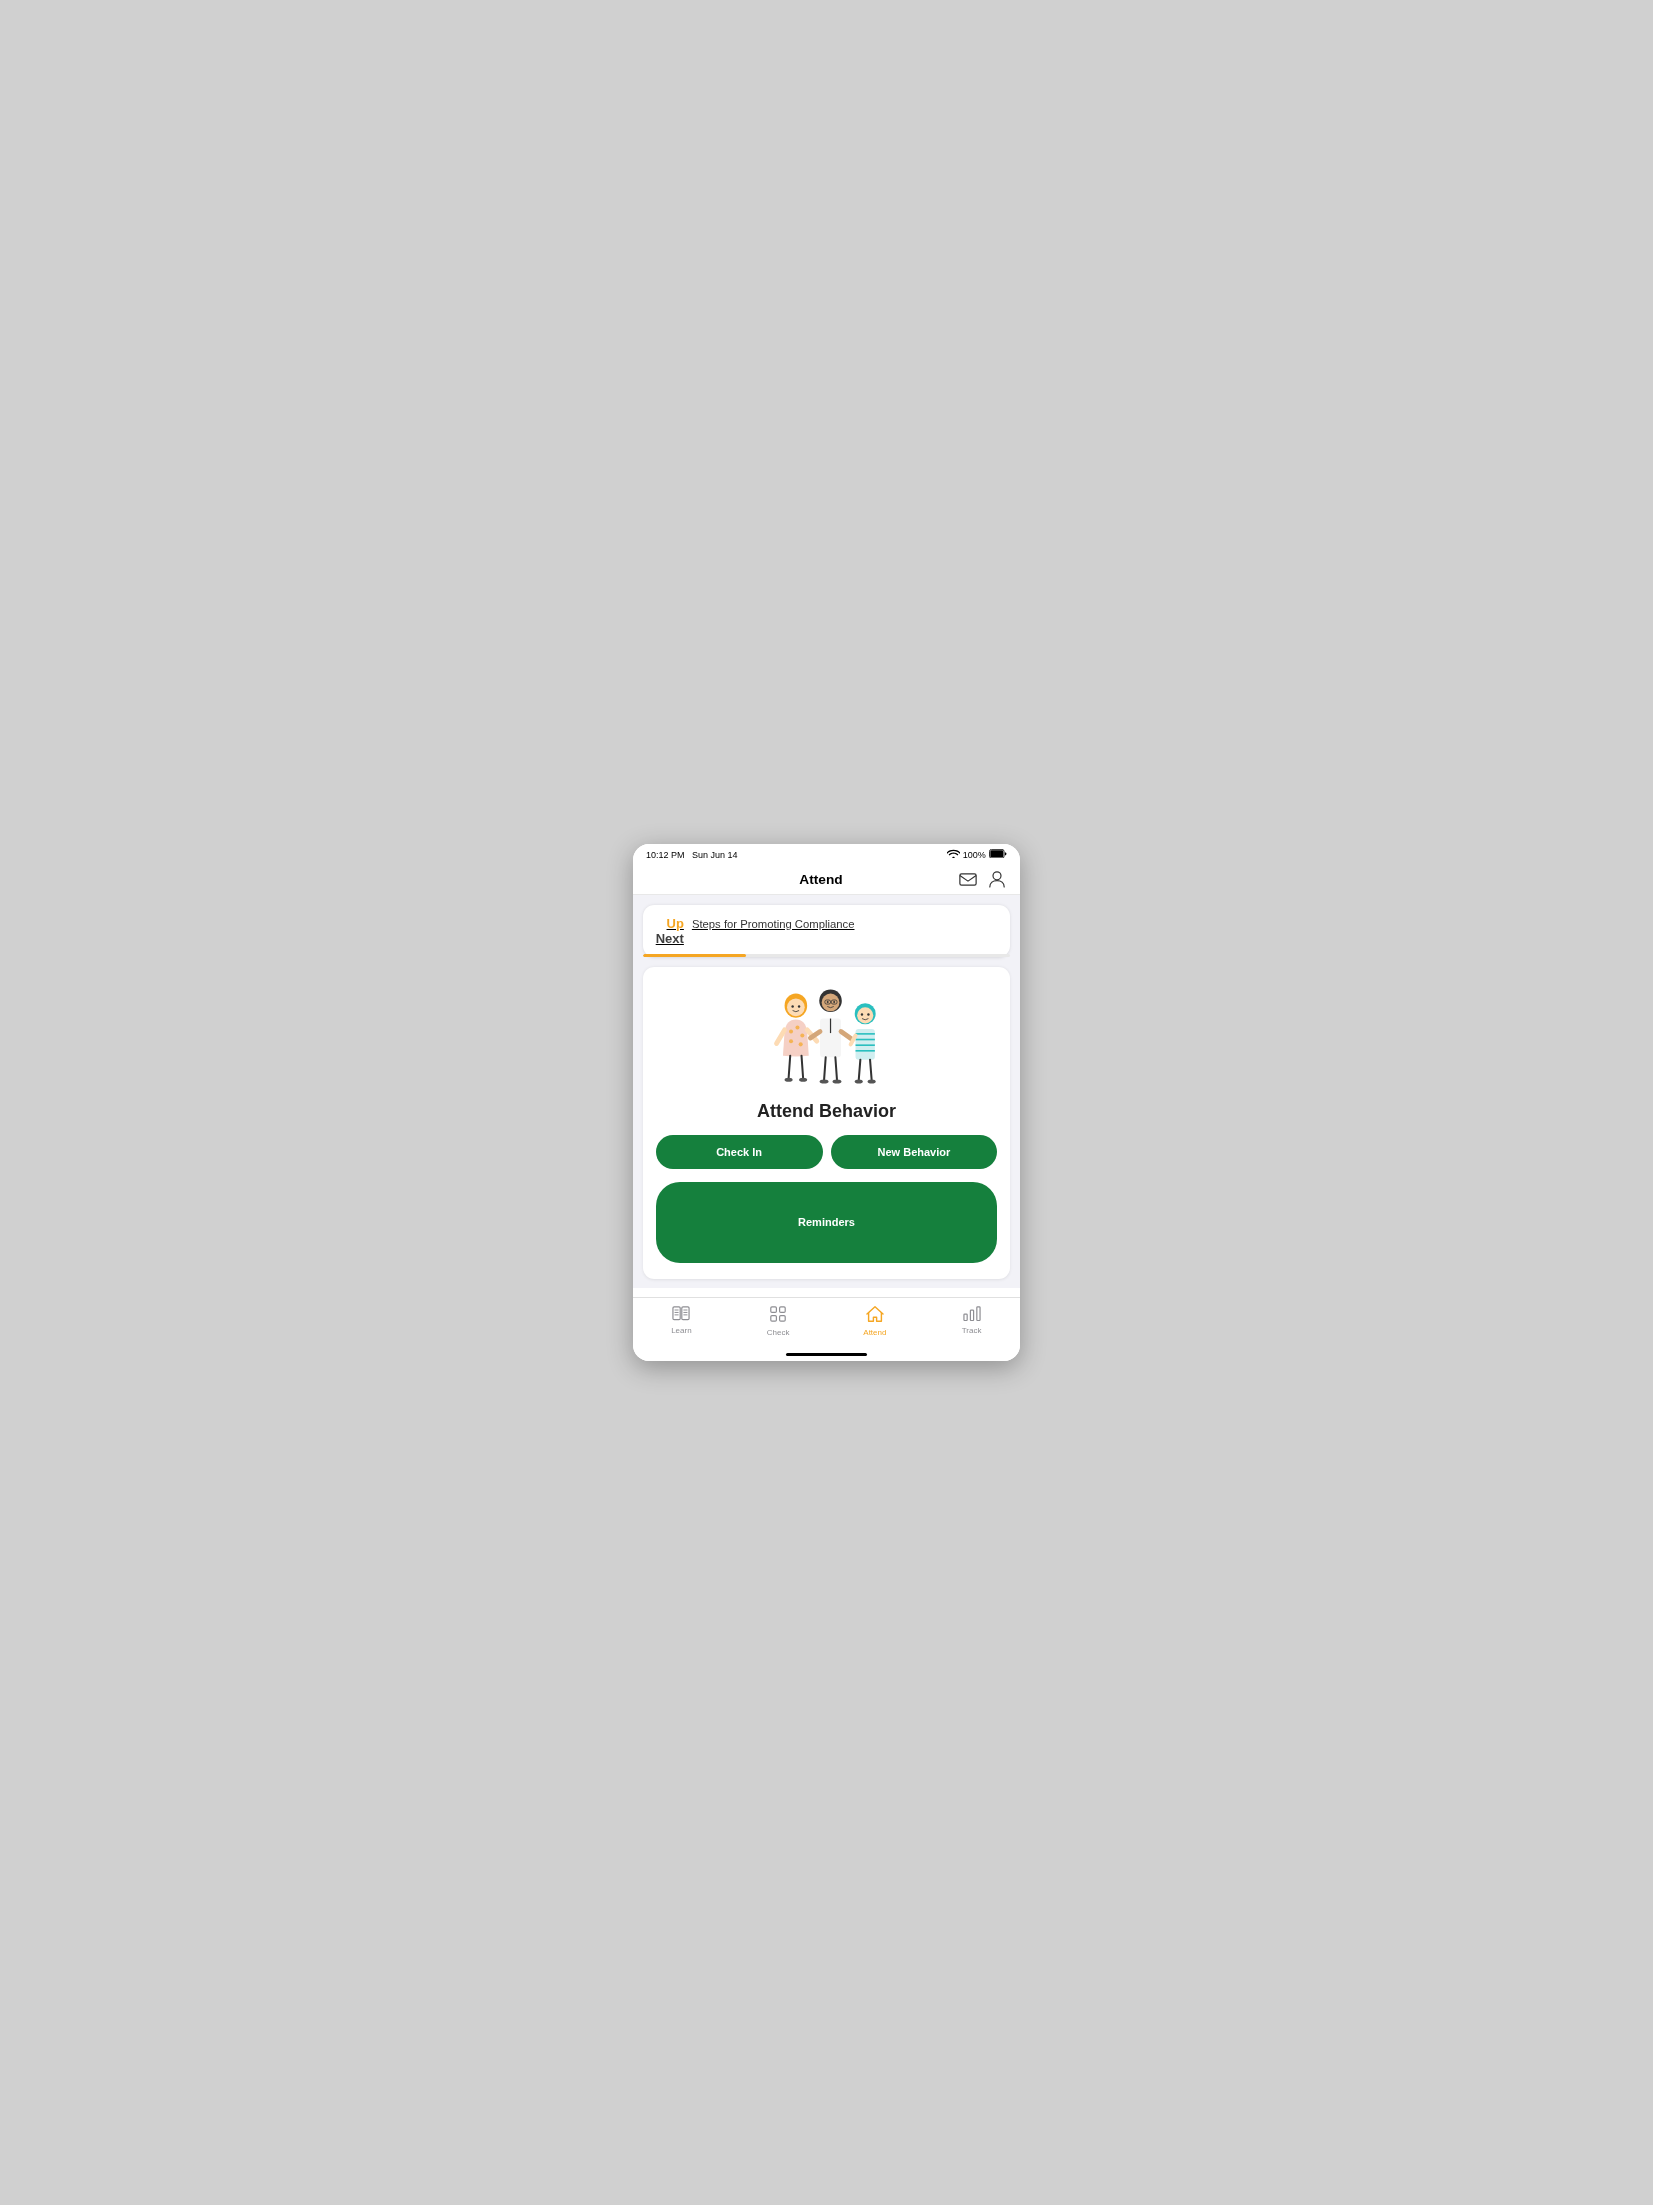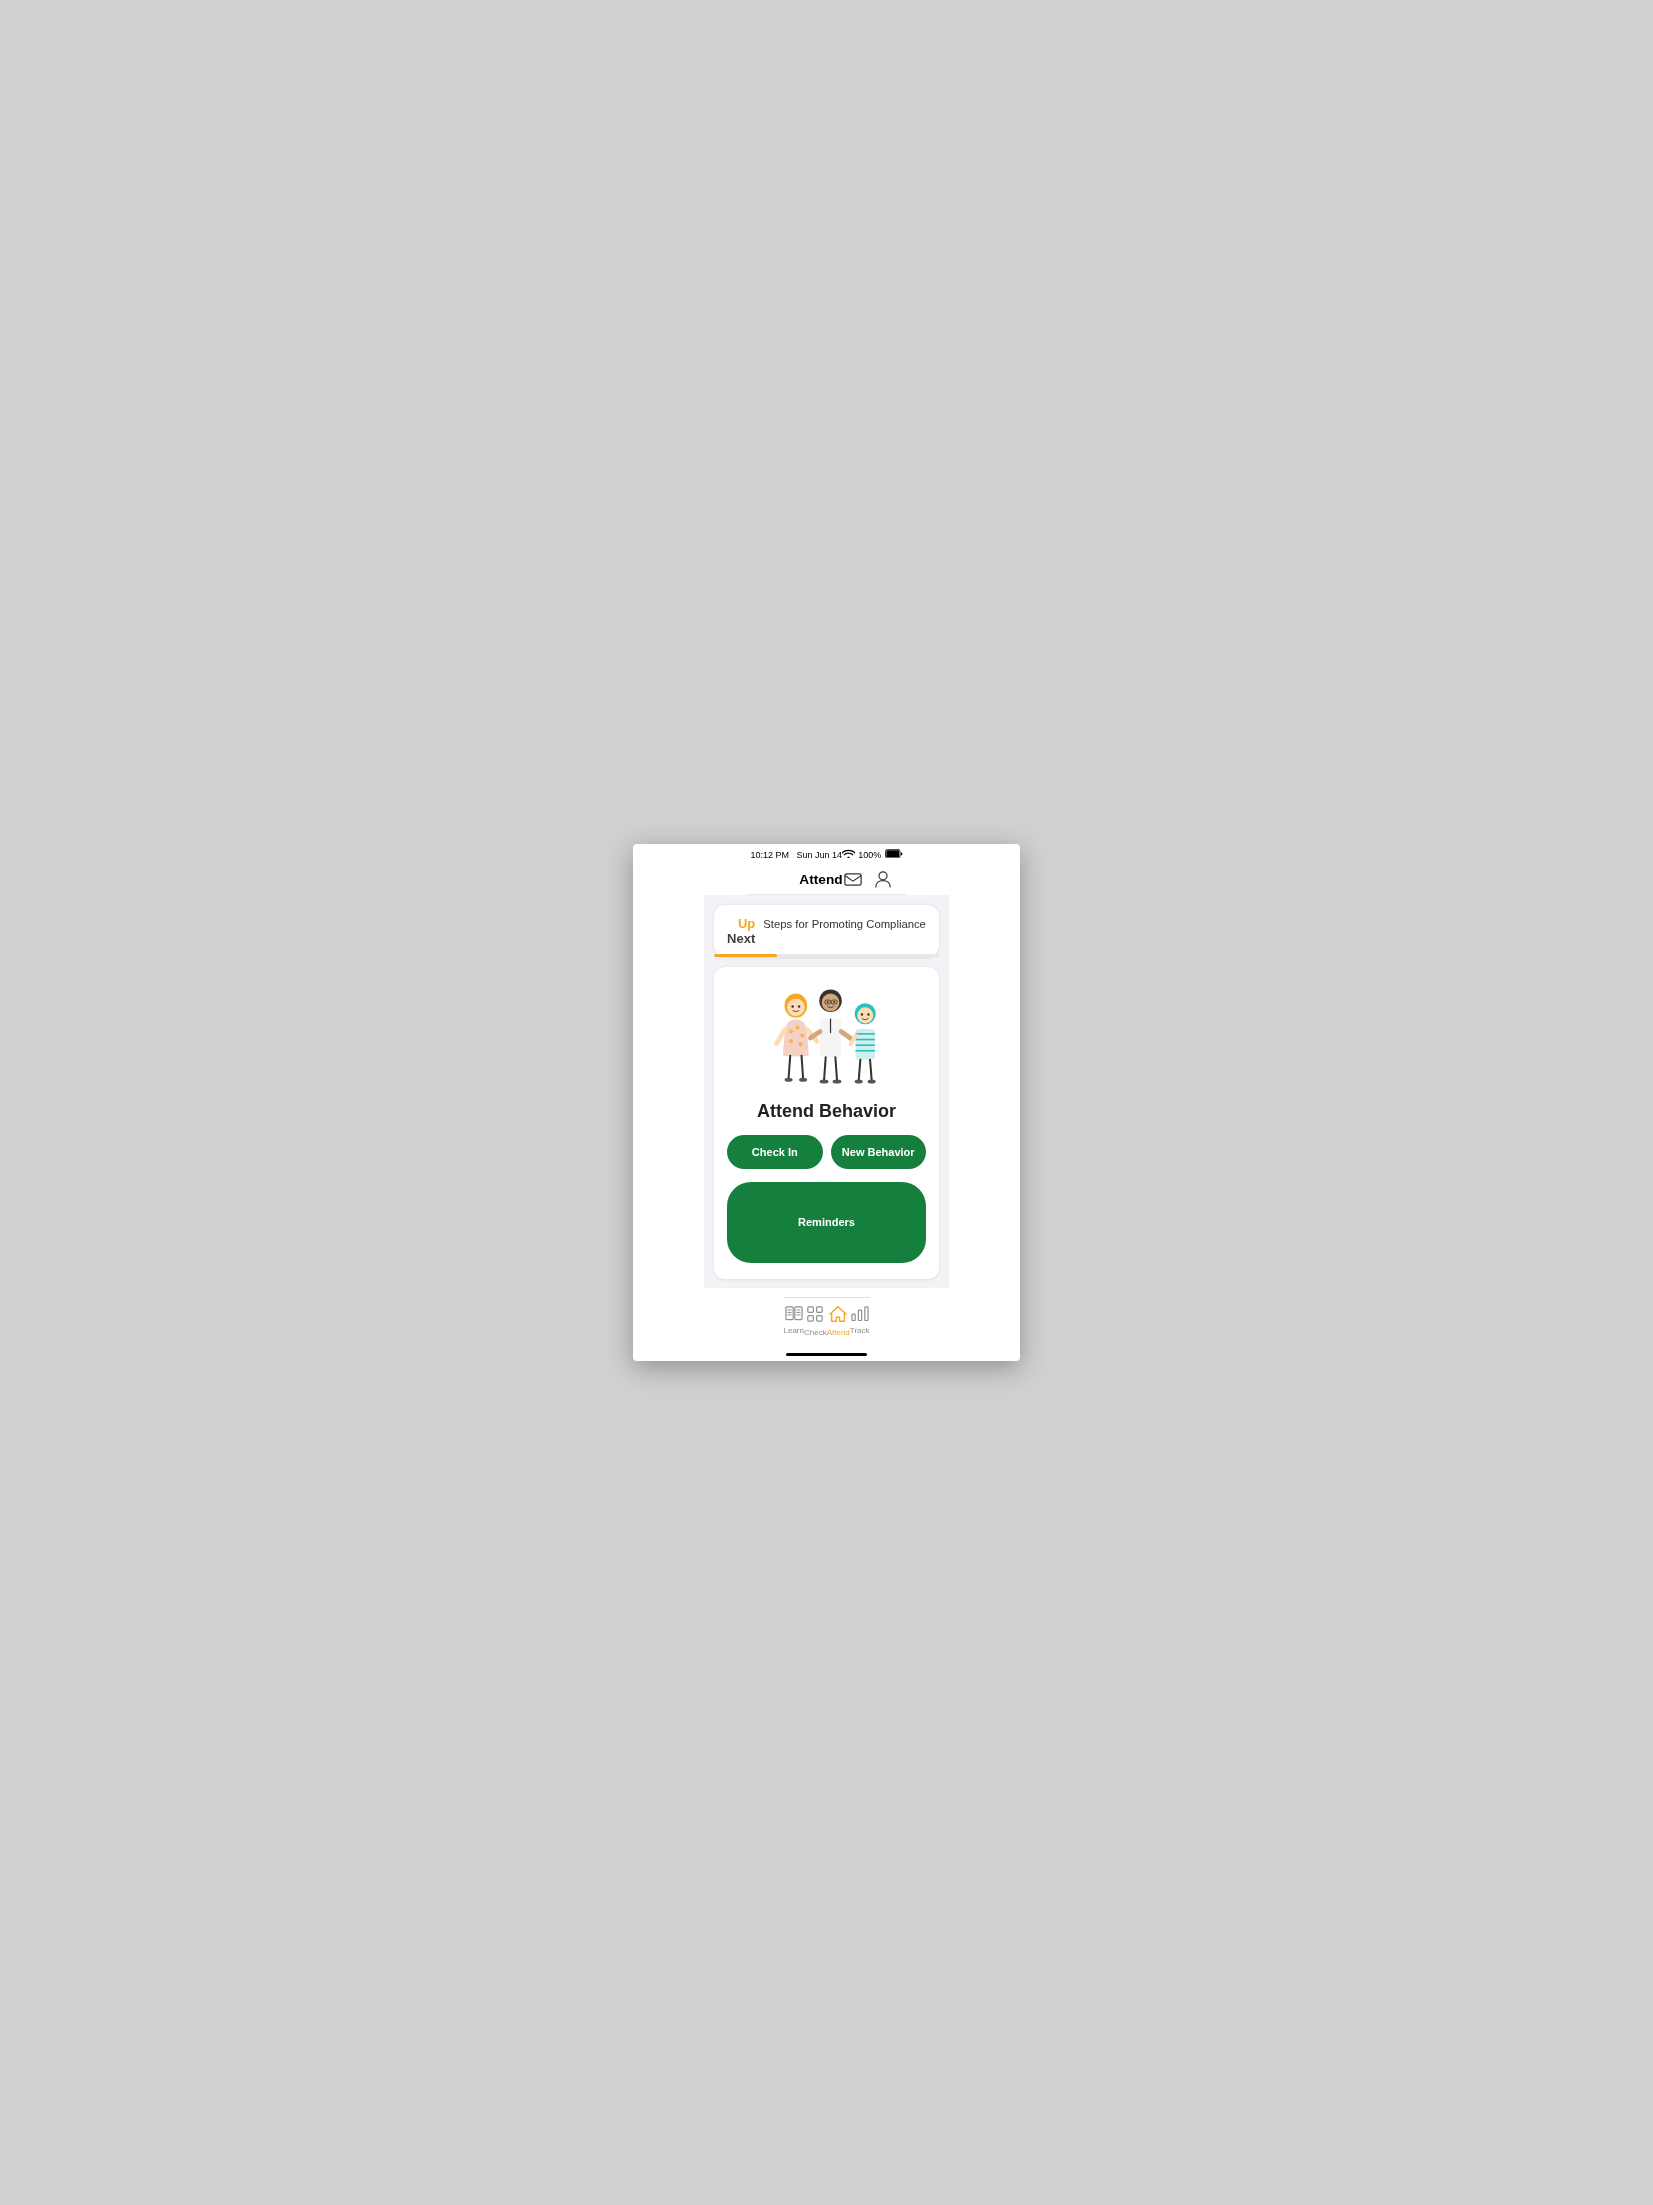--- a/index.html
+++ b/index.html
@@ -11,27 +11,26 @@
       justify-content: center;
       align-items: center;
       min-height: 100vh;
       font-family: -apple-system, BlinkMacSystemFont, 'Helvetica Neue', Arial, sans-serif;
     }
 
     .device {
       width: 387px;
       height: 517px;
       background: #ffffff;
-      border-radius: 4px;
+      border-radius: 16px;
       overflow: hidden;
       display: flex;
       flex-direction: column;
       box-shadow: 0 6.5px 26px rgba(0,0,0,0.3);
       position: relative;
-      align-items: center;
     }
 
     
     .status-bar {
       display: flex;
       justify-content: space-between;
       align-items: center;
       padding: 4.8px 13px 3.2px 13px;
       background: #ffffff;
       flex-shrink: 0;
@@ -97,20 +96,21 @@
       gap: 9.7px;
     }
 
     
     .up-next-card {
       background: #ffffff;
       border-radius: 11.3px;
       padding: 11.3px 13px 0 13px;
       box-shadow: 0 0.8px 3.2px rgba(0,0,0,0.1);
       flex-shrink: 0;
+      text-decoration: underline;
     }
     .up-next-content {
       display: flex;
       align-items: flex-start;
       gap: 8px;
       padding-bottom: 8px;
     }
     .up-next-label {
       display: flex;
       flex-direction: column;

